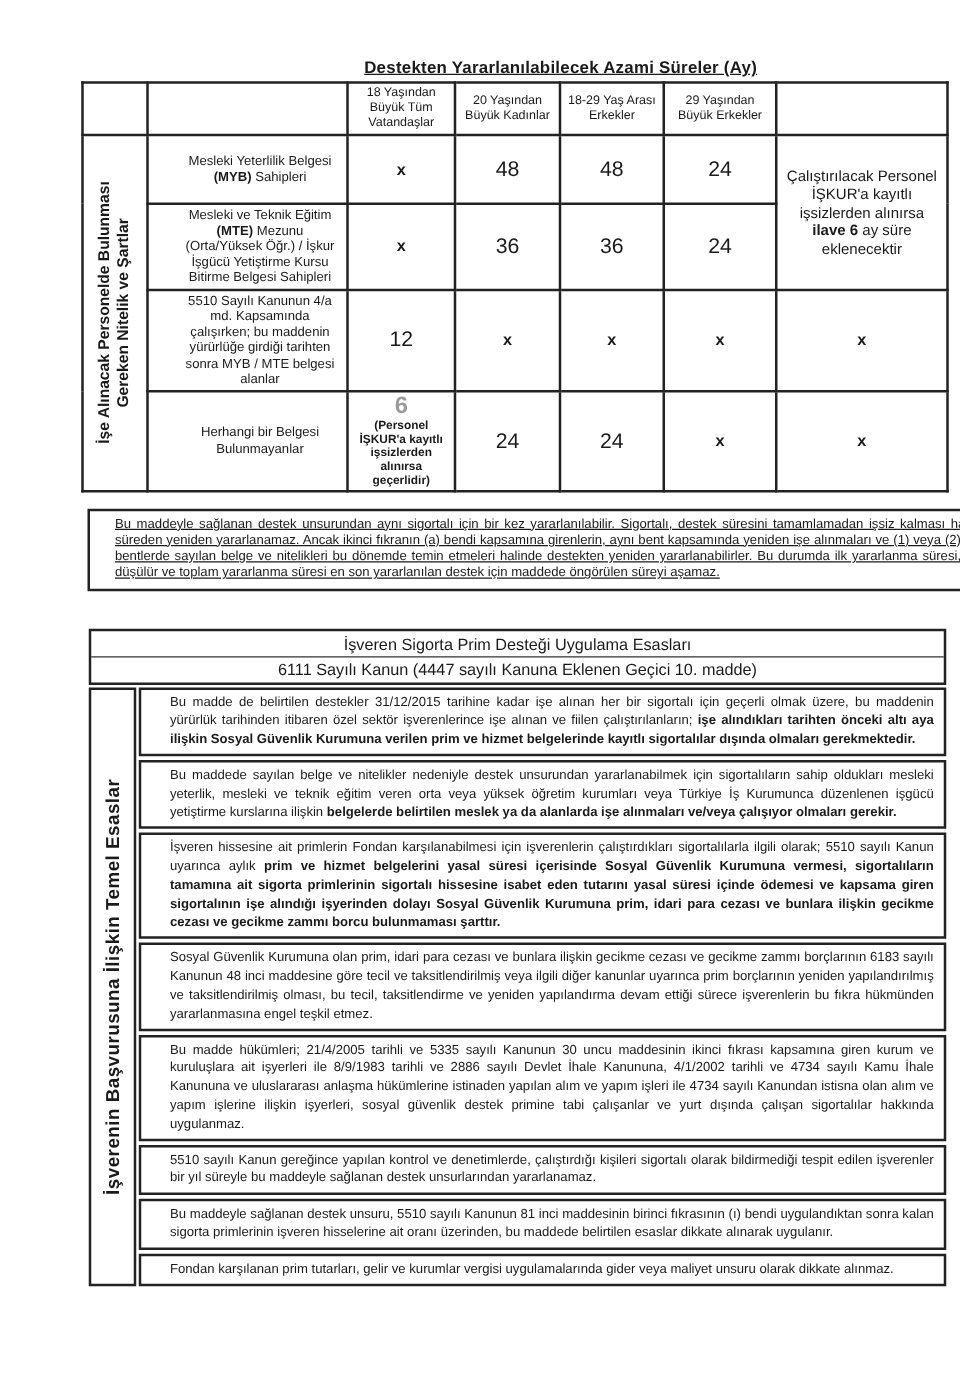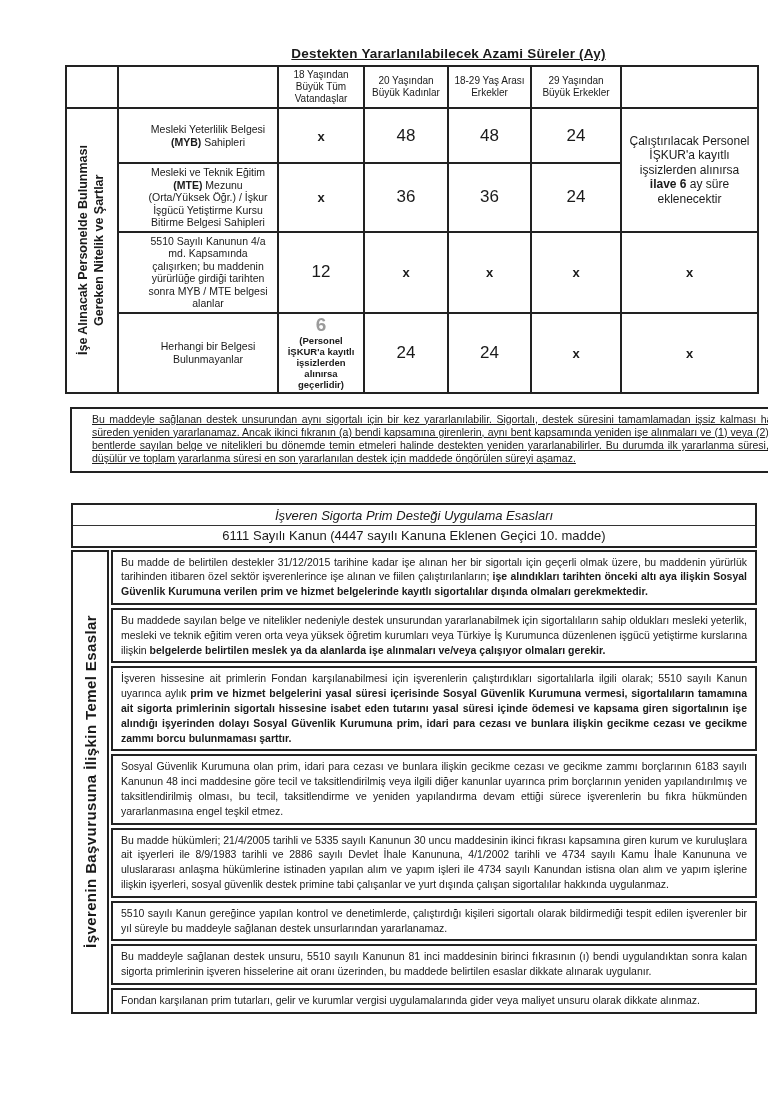--- a/index.html
+++ b/index.html
@@ -70,41 +70,41 @@
     padding: 4px 7px 5px 20px;
     font-size: 10.5px;
     line-height: 13.3px;
     text-align: justify;
     text-decoration: underline;
   }
 
   
   .t2 { margin: 30px 0 0 71px; width: 686px; }
   .t2-header { border: 2px solid #222; text-align: center; }
-  .t2-header .l1 { font-size: 13px; padding: 3px 0 2px; border-bottom: 1px solid #333; font-style: italic; }
+  .t2-header .l1 { font-size: 13px; padding: 3px 0 2px; border-bottom: 1px solid #333; }
   .t2-header .l2 { font-size: 13px; padding: 2px 0 3px; }
   .t2-body { display: flex; margin-top: 2px; align-items: stretch; }
   .t2-side {
     width: 38px;
     border: 2px solid #222;
     display: flex; align-items: center; justify-content: center;
     flex: none;
   }
   .vert2 {
     writing-mode: vertical-rl;
     transform: rotate(180deg);
     font-weight: bold;
     font-size: 15px;
     letter-spacing: 0.4px;
     white-space: nowrap;
   }
   .t2-rows { flex: 1; display: flex; flex-direction: column; gap: 3px; margin-left: 2px; }
   .t2-row {
     border: 2px solid #222;
-    padding: 3px 8px 4px 8px;
+    padding: 3px 8px 4px 23px;
     font-size: 10.5px;
     line-height: 14.8px;
     text-align: justify;
   }
 </style>
 </head>
 <body>
 
 <div class="page">
 

